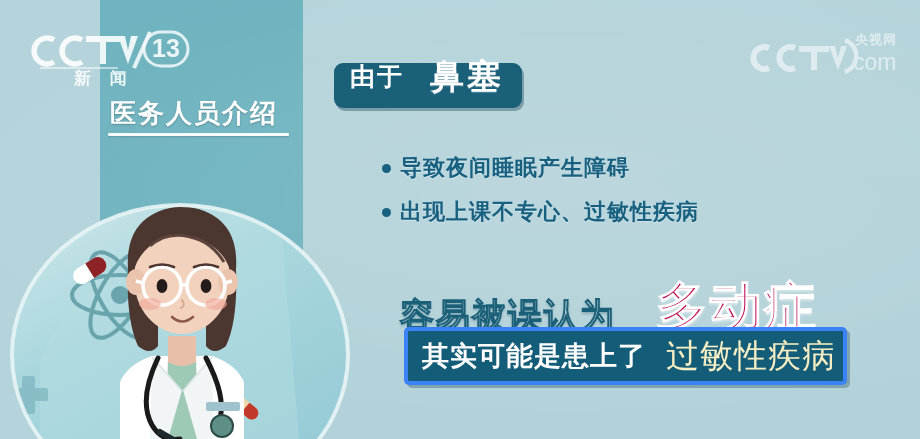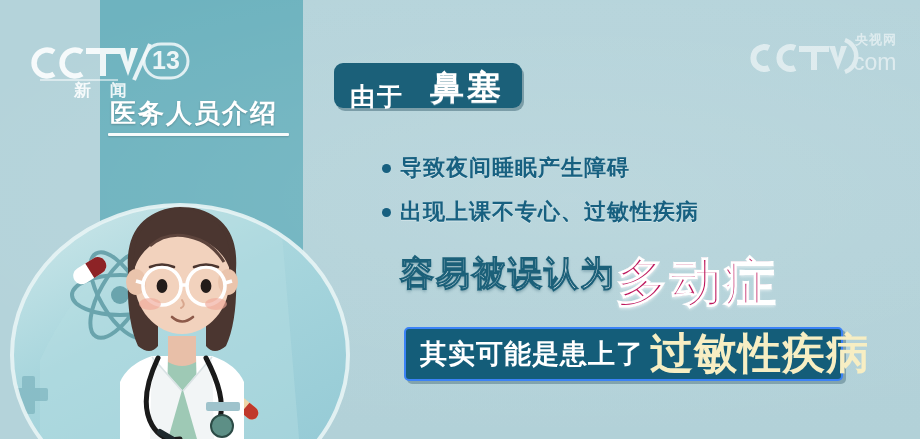--- a/index.html
+++ b/index.html
@@ -14,21 +14,21 @@
   .bg-right-soft{position:absolute;left:303px;top:0;right:0;bottom:0;
     background:linear-gradient(180deg,#b6d4db 0%,#b3d2d9 55%,#b2d1d8 100%);}
   .bg-vignette{position:absolute;inset:0;
     background:radial-gradient(120% 90% at 62% 45%, rgba(255,255,255,.10) 0%, rgba(255,255,255,0) 62%);}
 
   
   .illus{position:absolute;left:0;top:150px;width:360px;height:289px;overflow:hidden;}
   .illus svg{display:block;}
 
   
-  .cctv13{position:absolute;left:22px;top:36px;width:170px;height:62px;opacity:.92;}
+  .cctv13{position:absolute;left:22px;top:24px;width:170px;height:62px;opacity:.92;}
   .cctv13 svg{display:block;}
   .cctvcom{position:absolute;left:745px;top:26px;width:166px;height:52px;opacity:.55;}
   .cctvcom svg{display:block;}
 
   
   .intro-label{
     position:absolute;left:110px;top:99px;
     color:#ffffff;font-size:26px;font-weight:700;letter-spacing:2px;
     text-shadow:0 1px 2px rgba(0,0,0,.22);
     padding-bottom:6px;line-height:1.1;white-space:nowrap;
@@ -36,21 +36,21 @@
   .intro-underline{
     position:absolute;left:108px;top:133px;width:181px;height:3px;
     background:#ffffff;opacity:.95;border-radius:1px;
     box-shadow:0 1px 2px rgba(0,0,0,.18);
   }
 
   
   .badge{
     position:absolute;left:334px;top:63px;height:45px;
     background:#1b6079;border-radius:9px;
-    display:flex;align-items:flex-end;padding:0 18px 0 16px;
+    display:flex;align-items:flex-start;padding:0 18px 0 16px;
     box-shadow:2px 3px 0 rgba(10,55,72,.35);
   }
   .badge .b-small{
     color:#fff;font-size:25px;font-weight:700;letter-spacing:2px;line-height:1;
     position:relative;top:1px;
   }
   .badge .b-big{
     color:#fff;font-size:34px;font-weight:700;letter-spacing:3px;line-height:1;
     margin-left:26px;position:relative;top:-4px;
     text-shadow:0 1px 0 rgba(255,255,255,.25);
@@ -63,46 +63,46 @@
     width:9px;height:9px;border-radius:50%;background:#176080;
     margin-right:9px;flex:0 0 auto;
   }
   .bullet-text{
     color:#176080;font-size:22px;font-weight:700;letter-spacing:1px;
     line-height:1.1;white-space:nowrap;
     text-shadow:0 1px 0 rgba(255,255,255,.35);
   }
 
   
-  .emph{position:absolute;left:400px;top:256px;display:flex;align-items:flex-start;white-space:nowrap;}
+  .emph{position:absolute;left:400px;top:280px;display:flex;align-items:flex-end;white-space:nowrap;gap:40px;}
   .emph .e-white{
     color:#ffffff;font-size:34px;font-weight:700;letter-spacing:2px;line-height:1;
     -webkit-text-stroke:1px #1b6079;
     text-shadow:0 2px 3px rgba(18,70,90,.35);
   }
   .emph .e-dark{
     color:#be185d;font-size:52px;font-weight:700;letter-spacing:2px;line-height:1;
     -webkit-text-stroke:1px #ffffff;
     text-shadow:0 2px 3px rgba(255,255,255,.55);
   }
 
   
   .bottombar{
     position:absolute;left:404px;top:327px;width:421px;height:50px;
-    background:#145d79;border:2px solid #3b82f6;border-radius:5px;
+    background:#145d79;border:4px solid #3b82f6;border-radius:5px;
     display:flex;align-items:center;padding-left:14px;
     box-shadow:3px 3px 0 rgba(12,56,74,.30);
   }
   .bottombar .bb-white{
     color:#ffffff;font-size:27px;font-weight:700;letter-spacing:1px;line-height:1;
     white-space:nowrap;
   }
   .bottombar .bb-gold{
-    color:#f7eec3;font-size:43px;font-weight:700;letter-spacing:1px;line-height:1;
-    margin-left:6px;white-space:nowrap;position:relative;top:-1px;
+    color:#f7eec3;font-size:33px;font-weight:400;letter-spacing:1px;line-height:1;
+    margin-left:20px;white-space:nowrap;position:relative;top:-1px;
   }
 </style>
 </head>
 <body>
 
 <div id="stage">
 
   <div class="bg-base"></div>
   <div class="bg-band"></div>
   <div class="bg-right-soft"></div>

